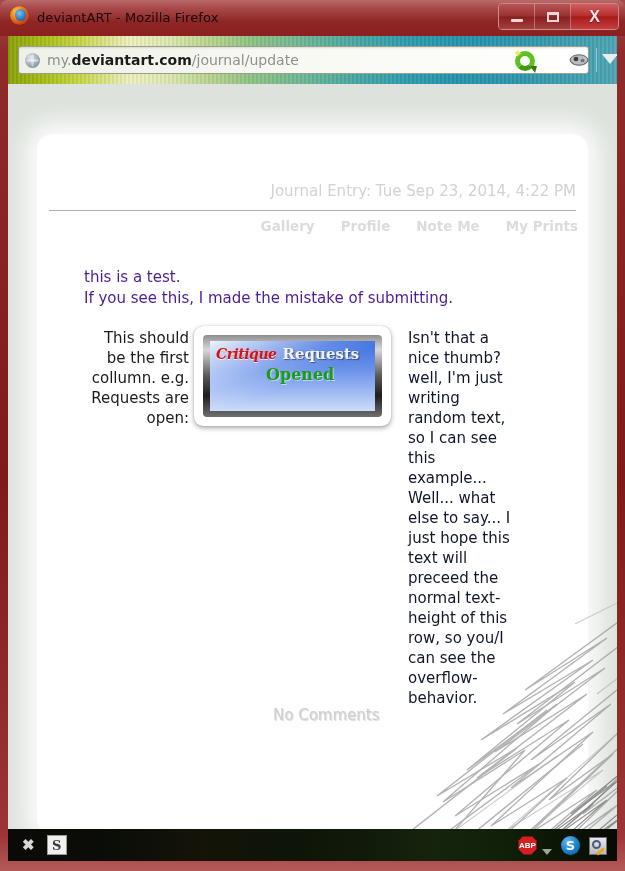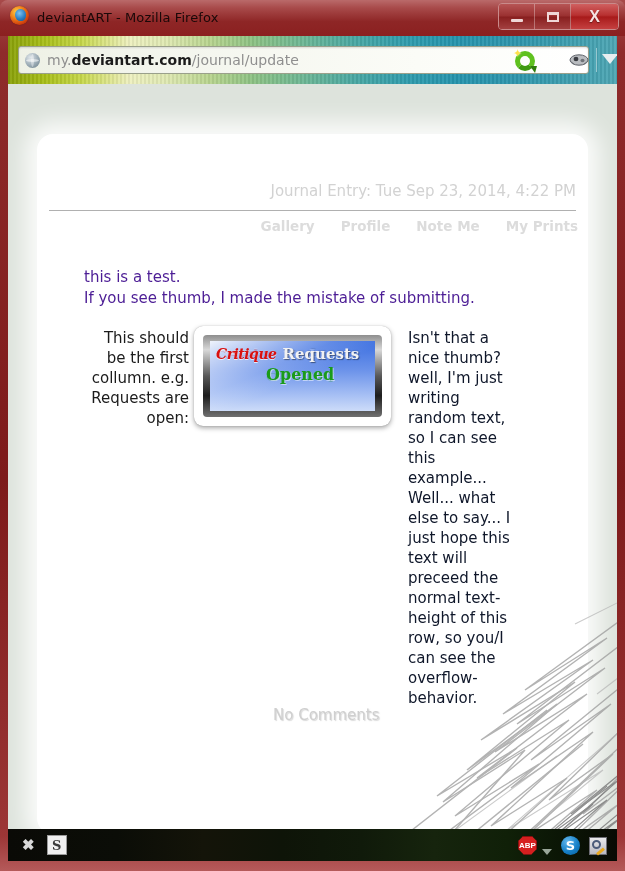--- a/index.html
+++ b/index.html
@@ -540,21 +540,21 @@
 
       <div id="journal-nav">
         <span>Gallery</span>
         <span>Profile</span>
         <span>Note Me</span>
         <span>My Prints</span>
       </div>
 
       <div id="intro">
         <div>this is a test.</div>
-        <div>If you see thumb, I made the mistake of submitting.</div>
+        <div>If you see this, I made the mistake of submitting.</div>
       </div>
 
       <div id="table-row">
         <div id="col-left">This should be the first collumn. e.g. Requests are open:</div>
 
         <div id="col-mid">
           <div id="thumb">
             <div id="thumb-inner">
               <div id="thumb-screen">
                 <div class="thumb-reflect">

